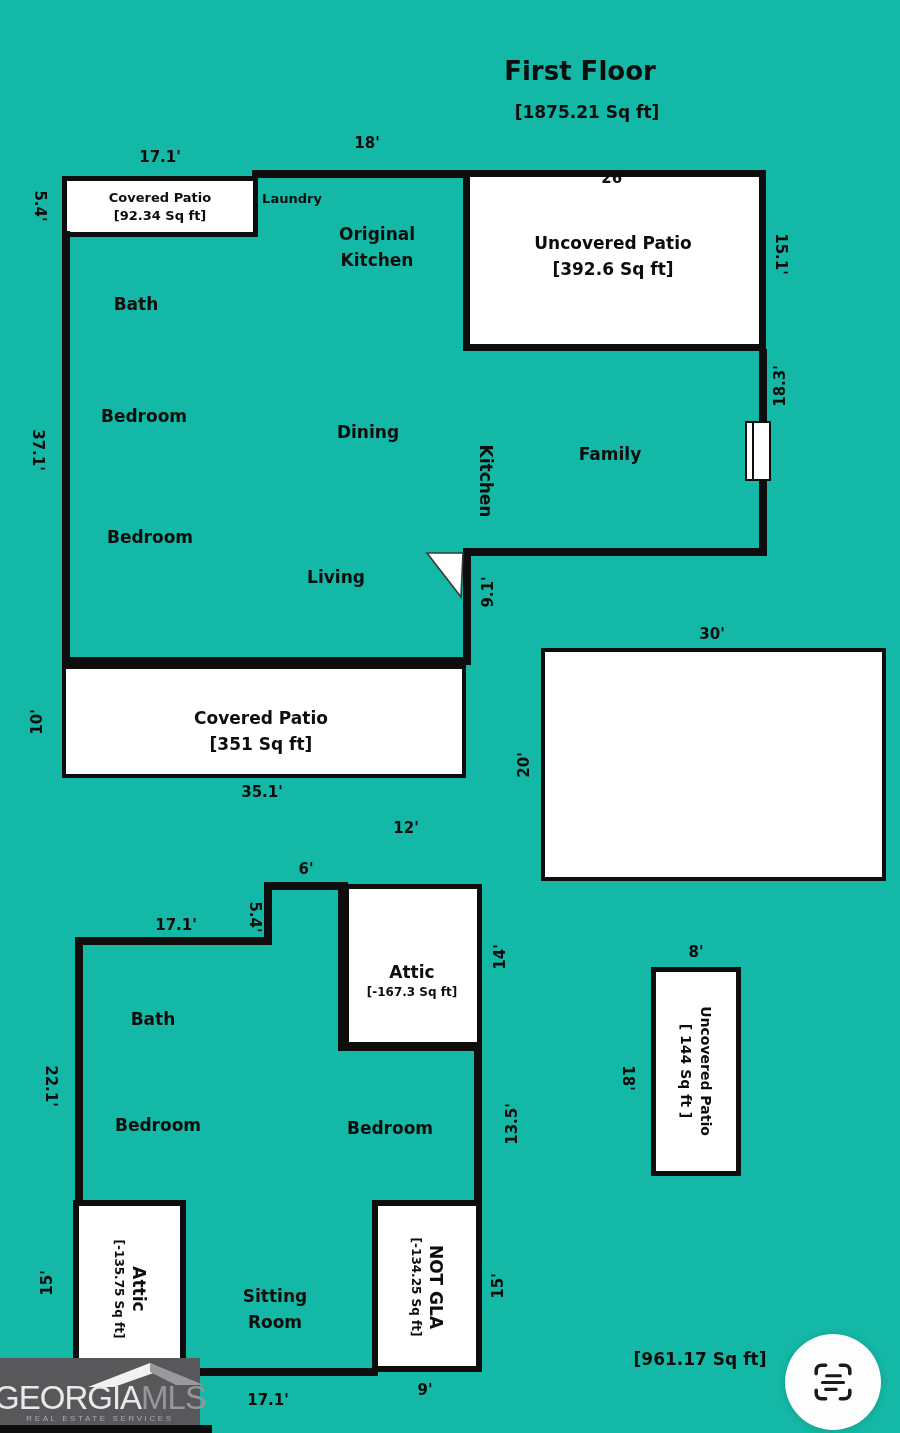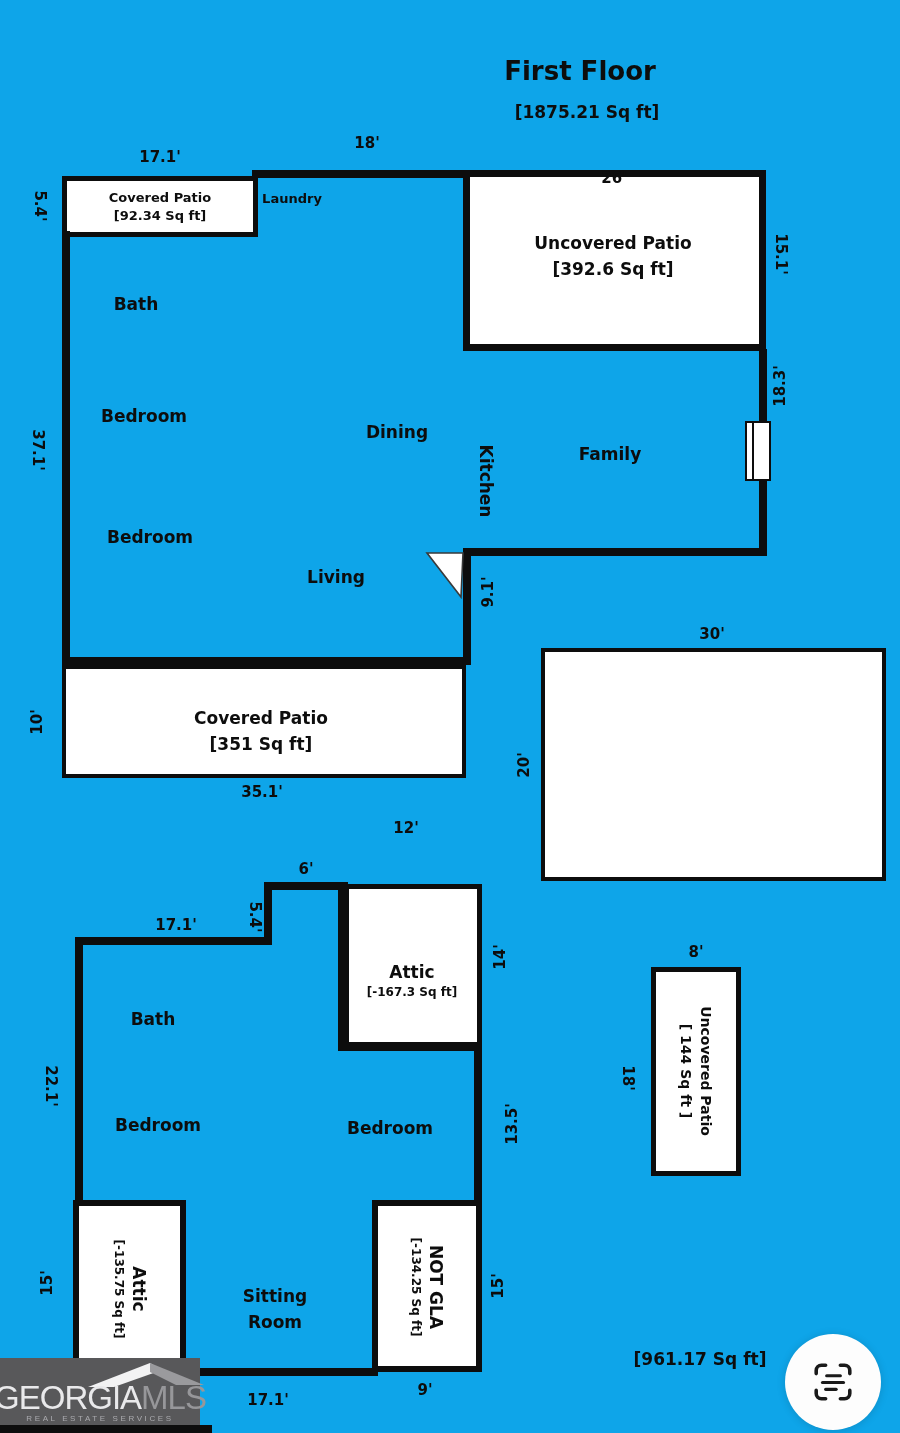--- a/index.html
+++ b/index.html
@@ -1,16 +1,16 @@
 <!DOCTYPE html>
 <html><head>
 <meta charset="utf-8">
 <style>
   html,body{margin:0;padding:0;background:#fff;}
-  #canvas{position:relative;width:900px;height:1433px;background:#0ea5e9;overflow:hidden;
+  #canvas{position:relative;width:900px;height:1433px;background:#14b8a6;overflow:hidden;
           font-family:"DejaVu Sans","Liberation Sans",sans-serif;color:#0d0d0d;}
   .wall{position:absolute;background:#0d0d0d;}
   .box{position:absolute;border:4px solid #0d0d0d;background:#fff;box-sizing:border-box;}
   .b5{border-width:5px;} .b6{border-width:6px;} .b7{border-width:7px;}
   .lbl{position:absolute;transform:translate(-50%,-50%);white-space:nowrap;text-align:center;font-weight:bold;}
   .room{font-size:17px;}
   .small{font-size:13px;}
   .dim{font-size:15px;}
   .t1{font-size:26px;}
   .t2{font-size:17px;}
@@ -73,27 +73,28 @@
   <div class="lbl dim rot90" style="left:38px;top:450px;">37.1'</div>
   <div class="lbl dim rot270" style="left:488px;top:592px;">9.1'</div>
   <div class="lbl dim rot270" style="left:37px;top:722px;">10'</div>
   <div class="lbl dim" style="left:262px;top:792px;">35.1'</div>
   <div class="lbl dim" style="left:712px;top:634px;">30'</div>
   <div class="lbl dim rot270" style="left:524px;top:765px;">20'</div>
 
   <div class="lbl small" style="left:160px;top:197px;">Covered Patio</div>
   <div class="lbl small" style="left:160px;top:215px;">[92.34 Sq ft]</div>
   <div class="lbl small" style="left:292px;top:198px;">Laundry</div>
+  <div class="lbl room wrap" style="left:377px;top:247px;width:104px;">Original Kitchen</div>
   <div class="lbl room stack" style="left:613px;top:256px;">
     <div>Uncovered Patio</div>
     <div>[392.6 Sq ft]</div>
   </div>
   <div class="lbl room" style="left:136px;top:304px;">Bath</div>
   <div class="lbl room" style="left:144px;top:416px;">Bedroom</div>
-  <div class="lbl room" style="left:397px;top:432px;">Dining</div>
+  <div class="lbl room" style="left:368px;top:432px;">Dining</div>
   <div class="lbl room rot90" style="left:486px;top:481px;">Kitchen</div>
   <div class="lbl room" style="left:610px;top:454px;">Family</div>
   <div class="lbl room" style="left:150px;top:537px;">Bedroom</div>
   <div class="lbl room" style="left:336px;top:577px;text-align:center;">Living</div>
   <div class="lbl room stack" style="left:261px;top:731px;">
     <div>Covered Patio</div>
     <div>[351 Sq ft]</div>
   </div>
 
   <div class="wall" style="left:264px;top:882px;width:84px;height:8px;"></div>

